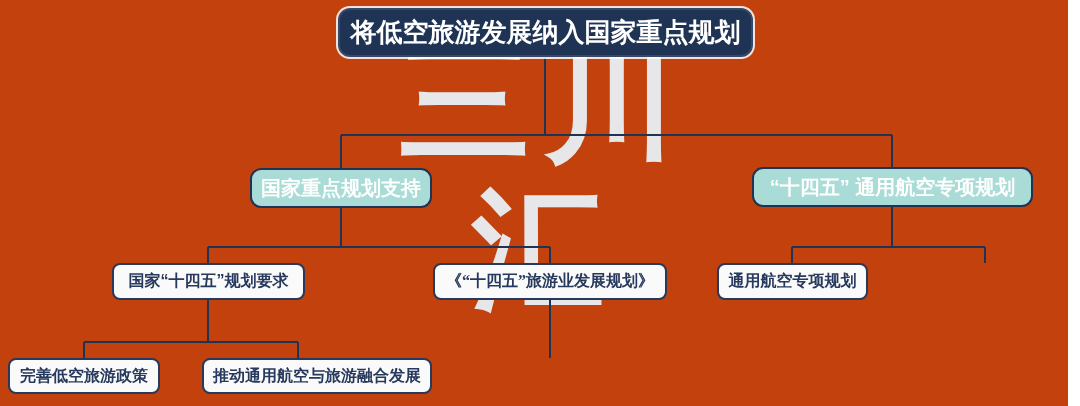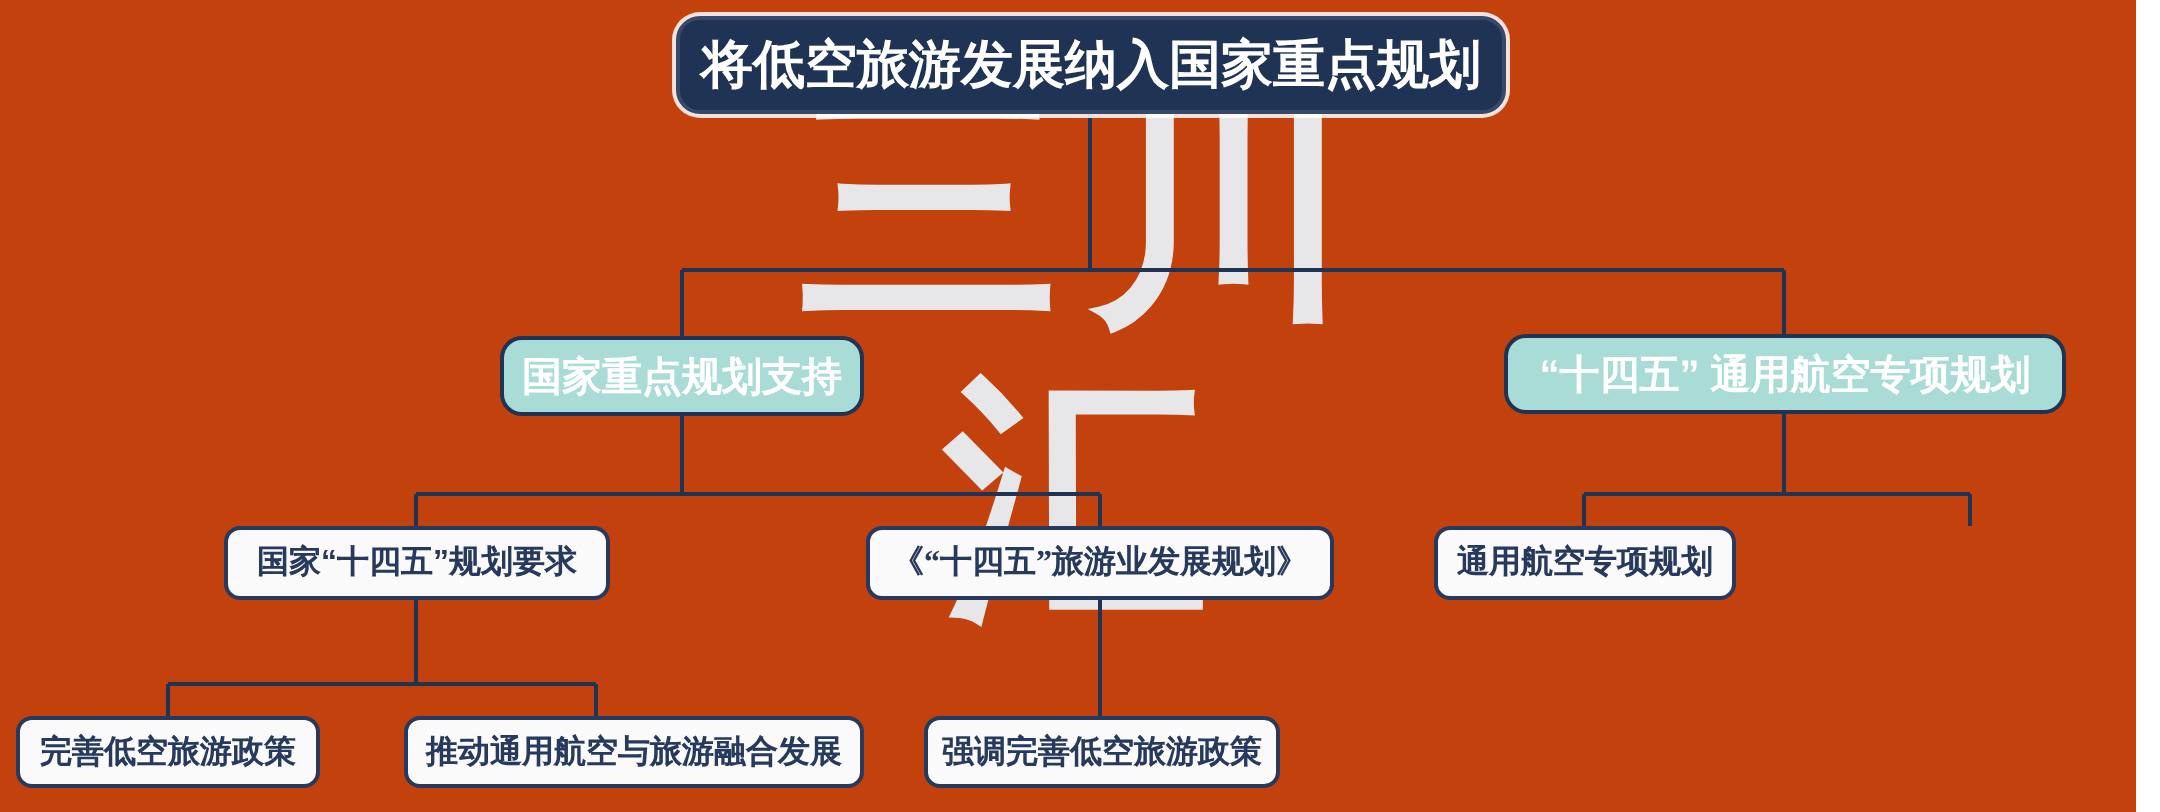--- a/index.html
+++ b/index.html
@@ -120,17 +120,14 @@
 
 
   <div class="node node-white" style="left:8px; top:358px; width:152px; height:36px;font-family:Liberation Serif, serif;">
     <span>完善低空旅游政策</span>
   </div>
 
   <div class="node node-white" style="left:183px; top:358px; width:230px; height:36px;margin-left:19px;">
     <span>推动通用航空与旅游融合发展</span>
   </div>
 
-  <div class="node node-white" style="left:462px; top:358px; width:178px; height:36px;">
-    <span>强调完善低空旅游政策</span>
-  </div>
 
 </div>
 
 </body></html>

